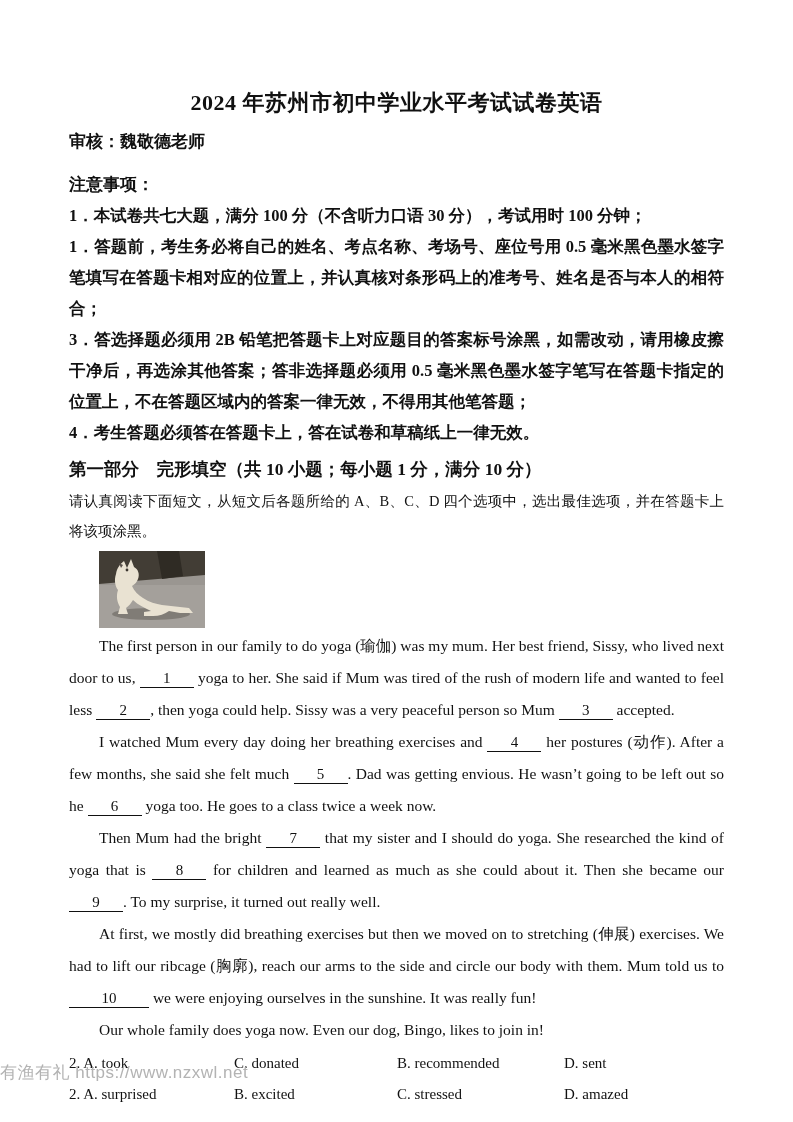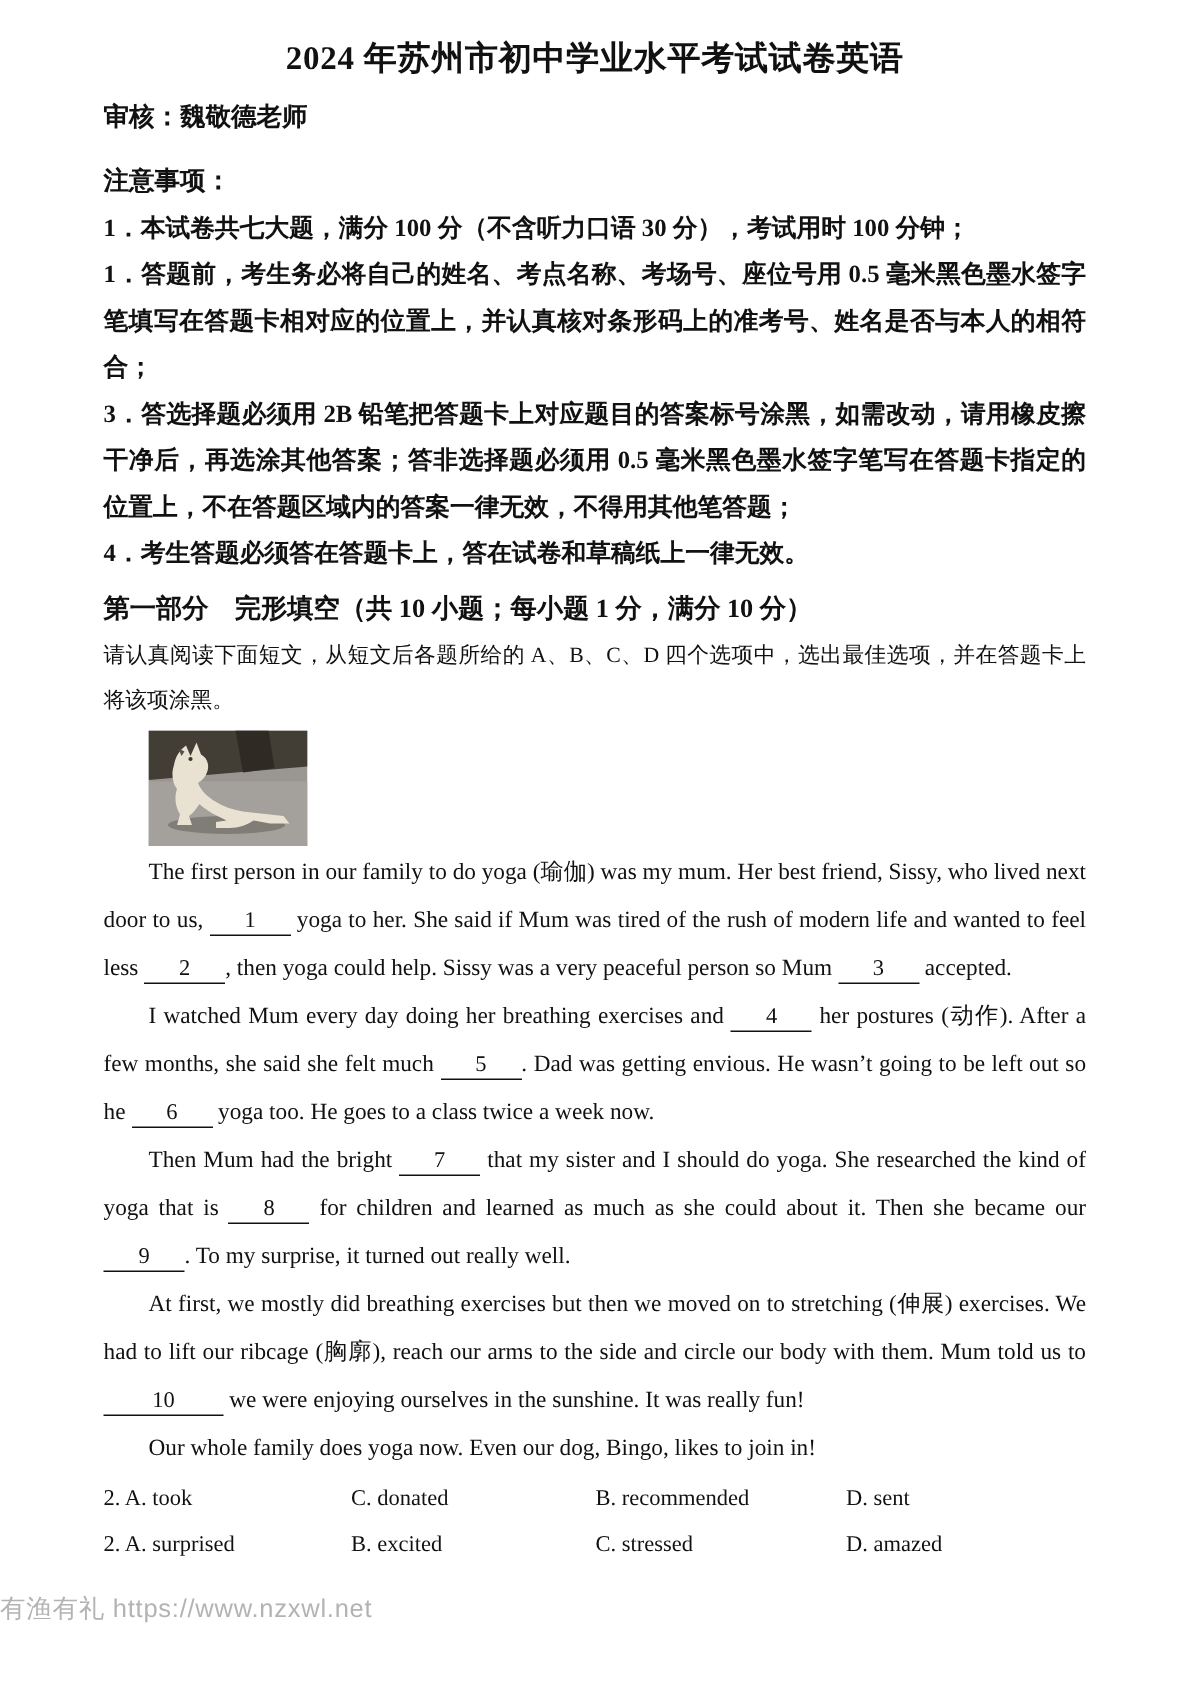--- a/index.html
+++ b/index.html
@@ -4,21 +4,21 @@
 <style>
   * { margin: 0; padding: 0; box-sizing: border-box; }
   html, body { background: #ffffff; }
   body {
     width: 793px; height: 1122px;
     position: relative;
     overflow: hidden;
     font-family: "Liberation Serif", "DejaVu Serif", serif;
     color: #111111;
   }
-  .page { padding: 24px 69px 0 69px; font-family: Liberation Serif, serif; }
+  .page { padding: 88px 69px 0 69px; font-family: Liberation Serif, serif; }
 
   .title {
     font-size: 22px; font-weight: 700;
     text-align: center; letter-spacing: 0.5px;
     margin-bottom: 12px;
   }
   .reviewer {
     font-size: 17px; font-weight: 700;
     text-align: left;
     margin-bottom: 17px;

